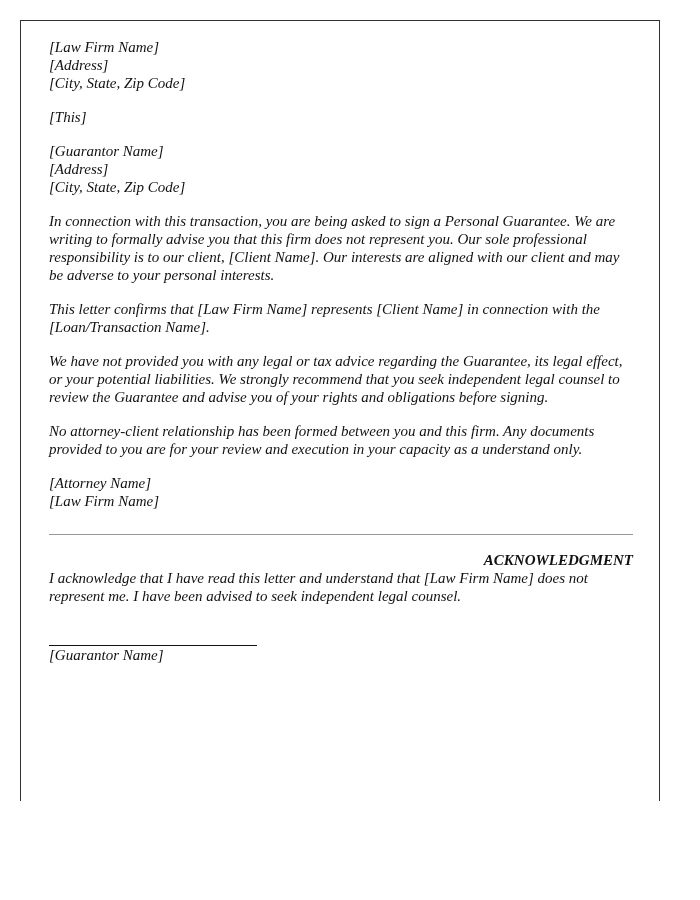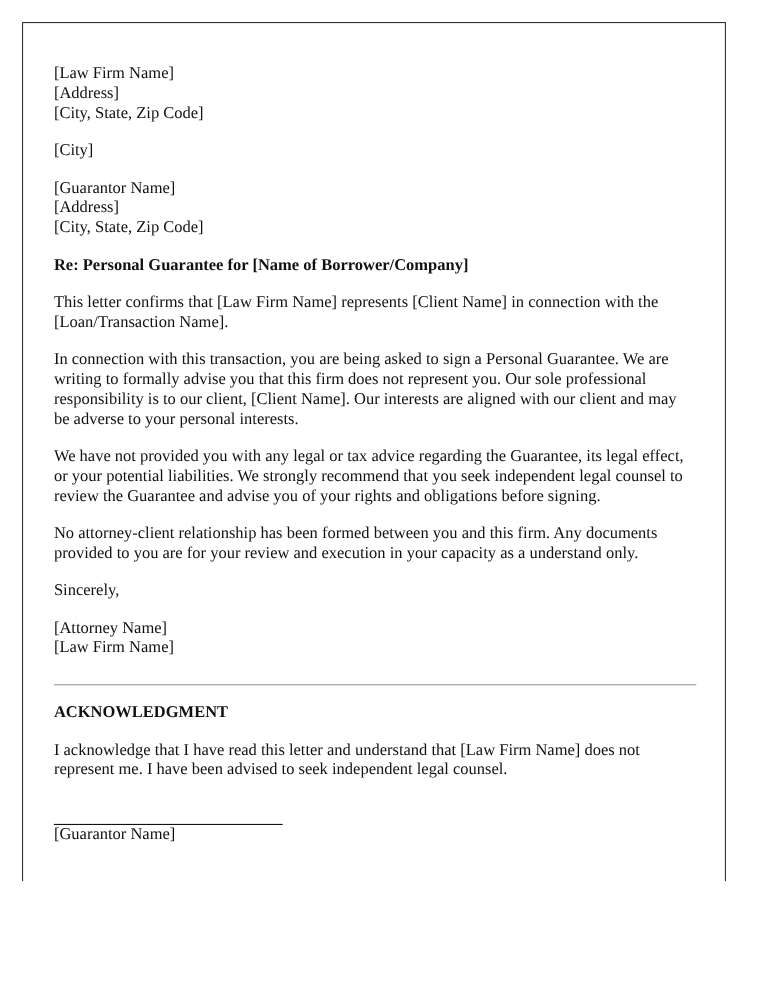--- a/index.html
+++ b/index.html
@@ -23,24 +23,25 @@
       height: 781px;
       border-top: 1px solid #333333;
       border-left: 1px solid #333333;
       border-right: 1px solid #333333;
       overflow: hidden;
       box-sizing: border-box;
     }
     .content {
       position: absolute;
       left: 28px;
-      top: 37px;
+      top: 17px;
       width: 584px;
       font-size: 15px;
       line-height: 18px;
+      font-style: italic;
     }
     .block {
       margin: 0 0 16px 0;
     }
     .line {
       display: block;
       white-space: nowrap;
     }
     .para {
       margin: 0 0 16px 0;
@@ -51,21 +52,22 @@
     }
     .divider {
       border: none;
       border-top: 1px solid #999999;
       height: 0;
       margin: 24px 0 16px 0;
       width: 584px;
     }
     .ack-title {
       font-weight: bold;
-      margin: 0 0 16px 0;
+      margin: 0 0 0 0;
+      text-align: right;
     }
     .sig-line {
       width: 208px;
       border-top: 1px solid #111111;
       margin-top: 40px;
       padding-top: 0;
     }
     .sig-label {
       display: block;
       line-height: 18px;
@@ -77,38 +79,36 @@
 <div class="page">
   <div class="content">
 
     <div class="block">
       <span class="line">[Law Firm Name]</span>
       <span class="line">[Address]</span>
       <span class="line">[City, State, Zip Code]</span>
     </div>
 
     <div class="block">
-      <span class="line">[City]</span>
+      <span class="line">[This]</span>
     </div>
 
     <div class="block">
       <span class="line">[Guarantor Name]</span>
       <span class="line">[Address]</span>
       <span class="line">[City, State, Zip Code]</span>
     </div>
 
-    <div class="subject">Re: Personal Guarantee for [Name of Borrower/Company]</div>
 
 
+    <p class="para">In connection with this transaction, you are being asked to sign a Personal Guarantee. We are writing to formally advise you that this firm does not represent you. Our sole professional responsibility is to our client, [Client Name]. Our interests are aligned with our client and may be adverse to your personal interests.</p>
     <p class="para">This letter confirms that [Law Firm Name] represents [Client Name] in connection with the [Loan/Transaction Name].</p>
-    <p class="para">In connection with this transaction, you are being asked to sign a Personal Guarantee. We are writing to formally advise you that this firm does not represent you. Our sole professional responsibility is to our client, [Client Name]. Our interests are aligned with our client and may be adverse to your personal interests.</p>
     <p class="para">We have not provided you with any legal or tax advice regarding the Guarantee, its legal effect, or your potential liabilities. We strongly recommend that you seek independent legal counsel to review the Guarantee and advise you of your rights and obligations before signing.</p>
     <p class="para">No attorney-client relationship has been formed between you and this firm. Any documents provided to you are for your review and execution in your capacity as a understand only.</p>
 
-    <p class="para">Sincerely,</p>
 
     <div class="block" style="margin-bottom:12px;">
       <span class="line">[Attorney Name]</span>
       <span class="line">[Law Firm Name]</span>
     </div>
 
     <hr class="divider">
 
     <div class="ack-title">ACKNOWLEDGMENT</div>
 

